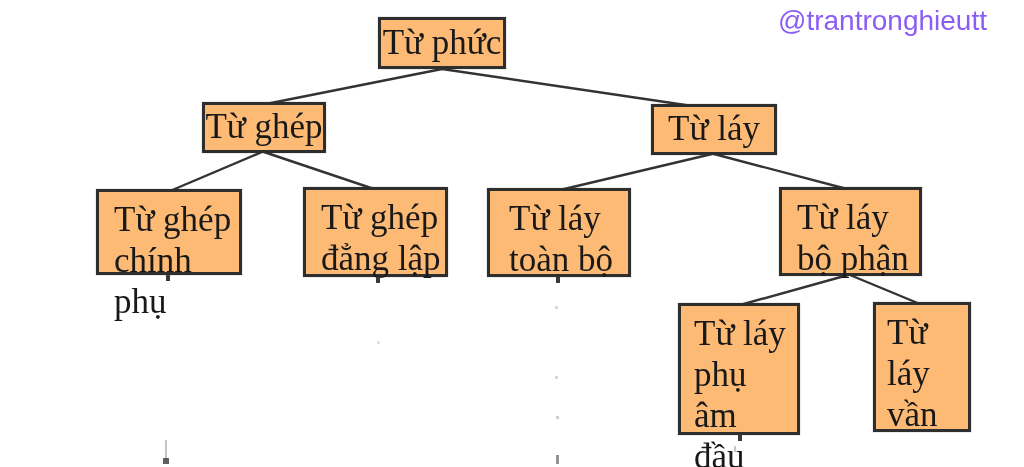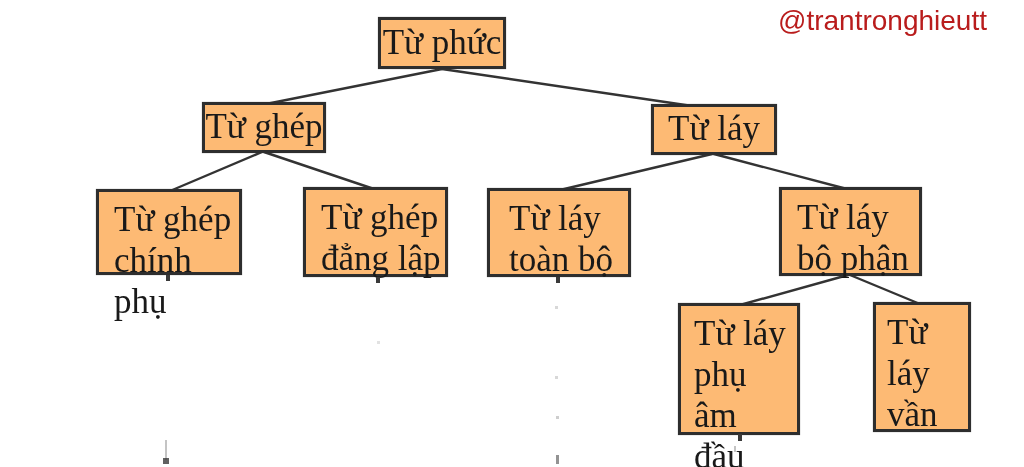--- a/index.html
+++ b/index.html
@@ -43,21 +43,21 @@
   .node.multi {
     line-height: 41px;
     padding: 7px 4px 0 15px;
   }
   #watermark {
     position: absolute;
     left: 778px;
     top: 5px;
     font-family: "Liberation Sans", "DejaVu Sans", sans-serif;
     font-size: 28px;
-    color: #b91c1c;
+    color: #8b5cf6;
     letter-spacing: 0px;
   }
   .artifact {
     position: absolute;
     background: #3a3a3a;
   }
 </style>
 </head>
 <body>
 

